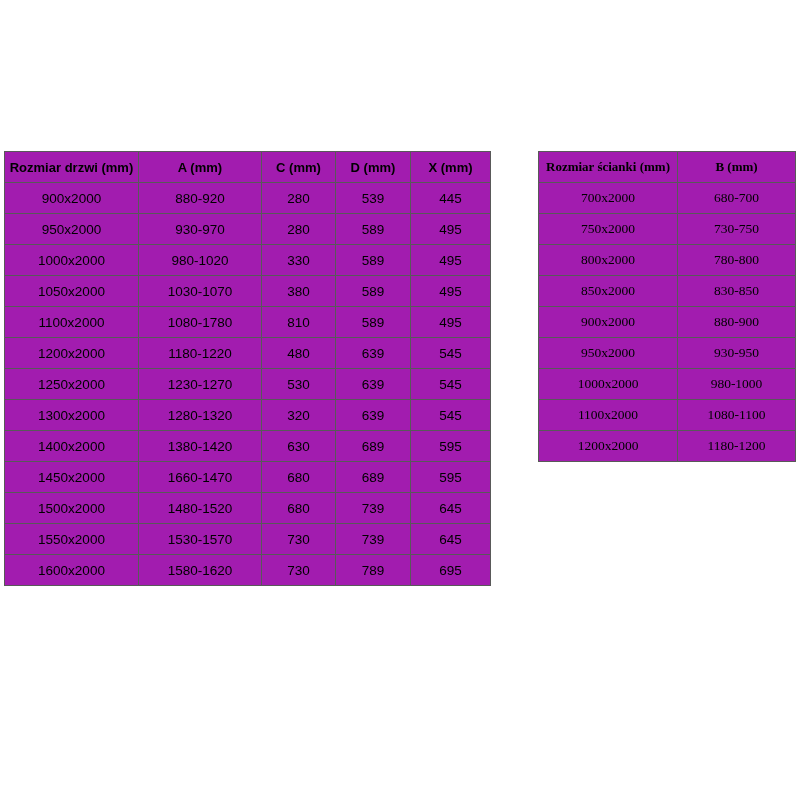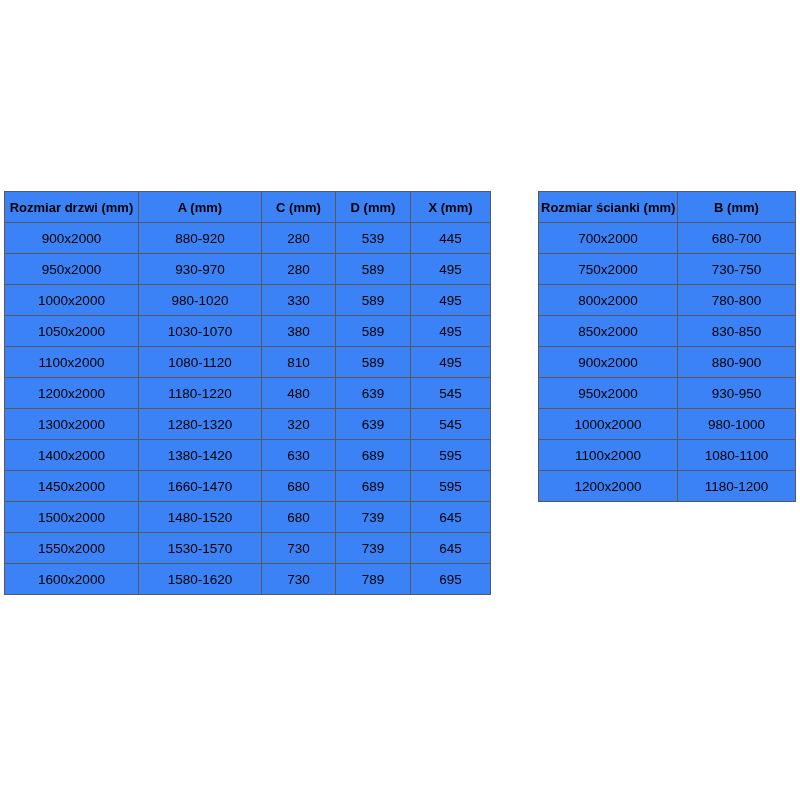--- a/index.html
+++ b/index.html
@@ -11,22 +11,21 @@
     height: 800px;
     background: #ffffff;
     font-family: "Liberation Sans", sans-serif;
     position: relative;
     overflow: hidden;
   }
   .spec-table {
     position: absolute;
     border-collapse: collapse;
     table-layout: fixed;
-    background: #3b82f6;
-    margin-top: 40px;
+    background: #a21caf;
   }
   .spec-table th,
   .spec-table td {
     border: 1px solid #595959;
     text-align: center;
     vertical-align: middle;
     padding: 0 2px;
     height: 30px;
     color: #000000;
     font-size: 13.5px;
@@ -40,20 +39,21 @@
   }
   #door-table {
     left: 4px;
     top: 151px;
     width: 486px;
   }
   #wall-table {
     left: 538px;
     top: 151px;
     width: 257px;
+    font-family: Liberation Serif, serif;
   }
 </style>
 </head>
 <body>
 
 <table id="door-table" class="spec-table">
     <colgroup>
       <col style="width: 134px;">
       <col style="width: 123px;">
       <col style="width: 74px;">
@@ -93,29 +93,36 @@
       </tr>
       <tr>
         <td>1050x2000</td>
         <td>1030-1070</td>
         <td>380</td>
         <td>589</td>
         <td>495</td>
       </tr>
       <tr>
         <td>1100x2000</td>
-        <td>1080-1120</td>
+        <td>1080-1780</td>
         <td>810</td>
         <td>589</td>
         <td>495</td>
       </tr>
       <tr>
         <td>1200x2000</td>
         <td>1180-1220</td>
         <td>480</td>
+        <td>639</td>
+        <td>545</td>
+      </tr>
+      <tr>
+        <td>1250x2000</td>
+        <td>1230-1270</td>
+        <td>530</td>
         <td>639</td>
         <td>545</td>
       </tr>
       <tr>
         <td>1300x2000</td>
         <td>1280-1320</td>
         <td>320</td>
         <td>639</td>
         <td>545</td>
       </tr>

